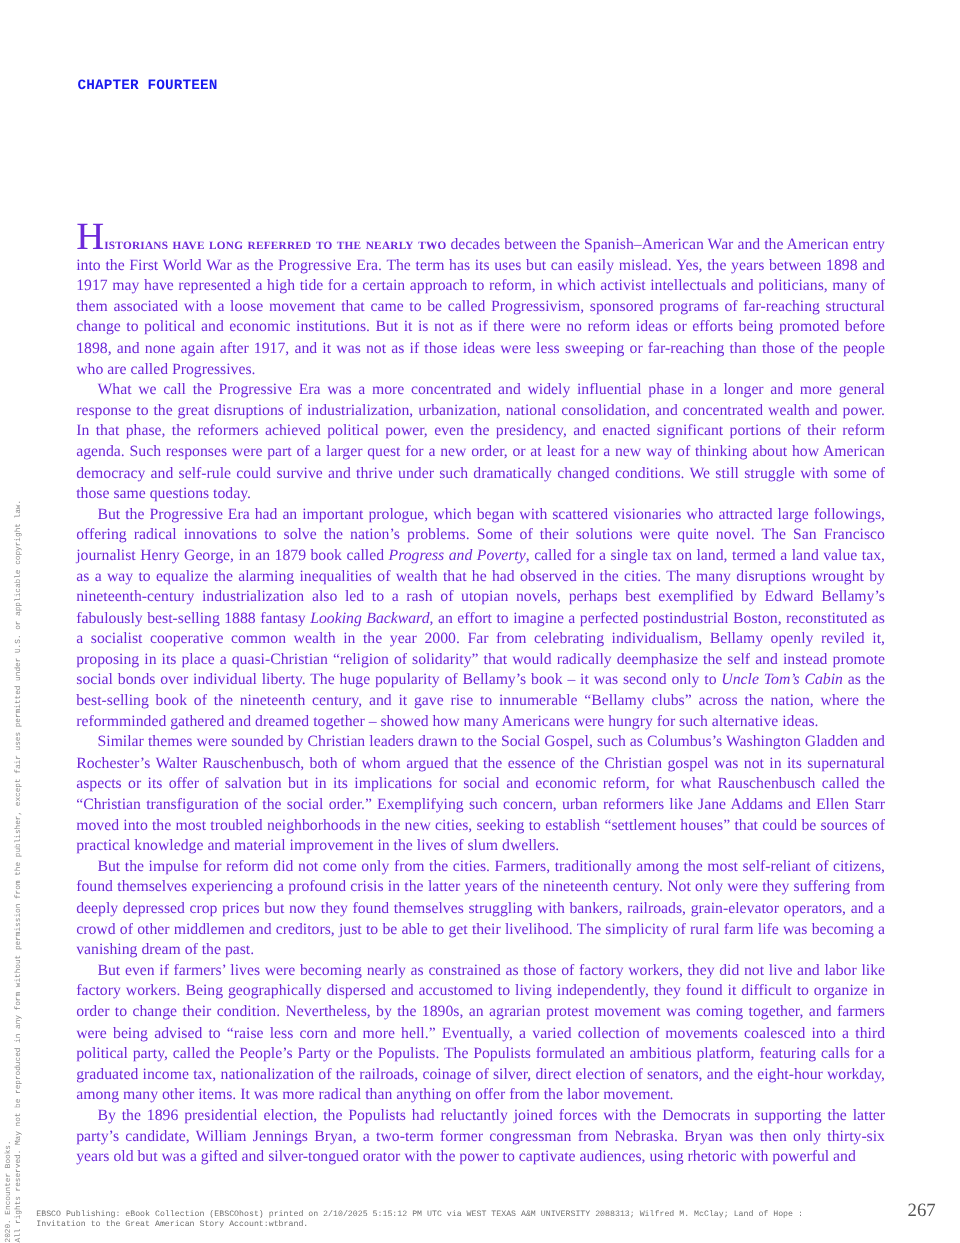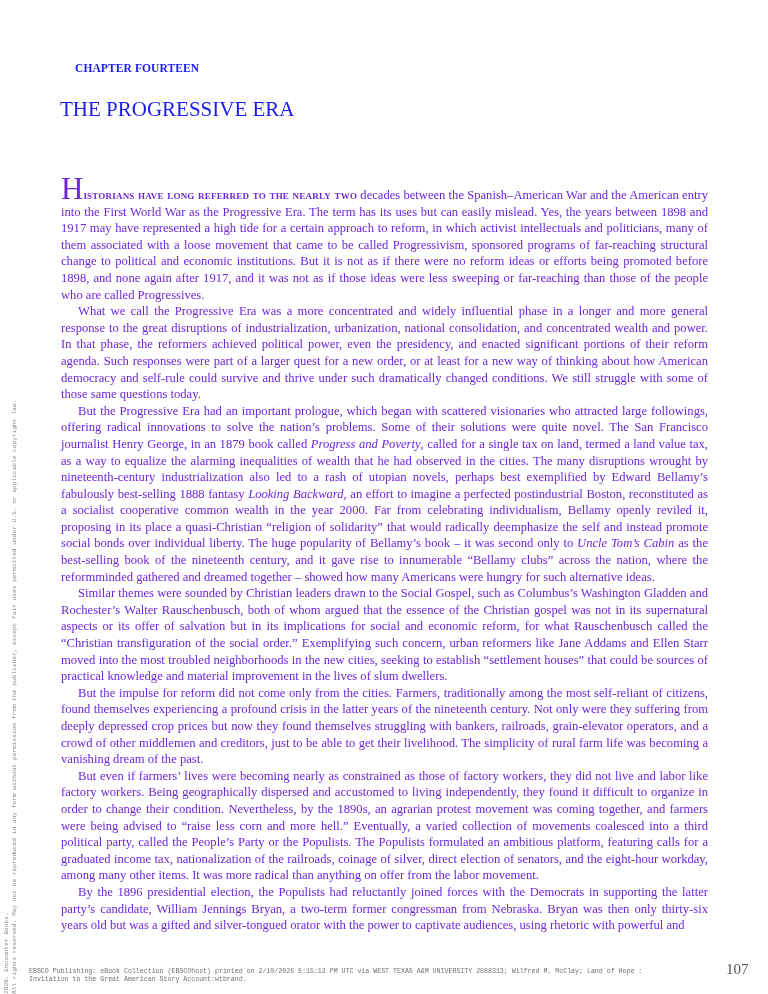--- a/index.html
+++ b/index.html
@@ -1,20 +1,20 @@
 <!DOCTYPE html>
 <html><head>
 <meta charset="utf-8">
 <style>
   html, body { margin: 0; padding: 0; background: #ffffff; }
   body { width: 768px; height: 994px; position: relative; overflow: hidden; }
   .page { position: absolute; left: 0; top: 0; width: 768px; height: 994px; }
   .chapter-label {
-    position: absolute; left: 75px; top: 62px;
-    font-family: Liberation Serif, serif; font-weight: bold; font-size: 11.5px;
+    position: absolute; left: 62px; top: 62px;
+    font-family: Liberation Mono, monospace; font-weight: bold; font-size: 11.5px;
     color: #1a1af0; letter-spacing: 0.1px;
   }
   .chapter-title {
     position: absolute; left: 60px; top: 97px;
     font-family: "Liberation Serif", serif; font-size: 21px; color: #1a1af0;
   }
   .body-text {
     position: absolute; left: 61px; top: 181px; width: 647px;
     font-family: "Liberation Serif", serif; font-size: 12.6px; line-height: 16.6px;
     color: #6d28d9; text-align: justify;
@@ -38,21 +38,20 @@
   .page-number {
     position: absolute; left: 726px; top: 961px;
     font-family: "Liberation Serif", serif; font-size: 15px; color: #555555;
   }
 </style>
 </head>
 <body>
 
 <div class="page">
   <div class="chapter-label">CHAPTER FOURTEEN</div>
-  <div class="chapter-title">THE PROGRESSIVE ERA</div>
 
   <div class="body-text">
     <p class="first"><span class="dropcap">H</span><span class="smallcaps">istorians have long referred to the nearly two</span><span> decades between the Spanish–American War and the American entry into the First World War as the Progressive Era. The term has its uses but can easily mislead. Yes, the years between 1898 and 1917 may have represented a high tide for a certain approach to reform, in which activist intellectuals and politicians, many of them associated with a loose movement that came to be called Progressivism, sponsored programs of far-reaching structural change to political and economic institutions. But it is not as if there were no reform ideas or efforts being promoted before 1898, and none again after 1917, and it was not as if those ideas were less sweeping or far-reaching than those of the people who are called Progressives.</span></p>
     <p>What we call the Progressive Era was a more concentrated and widely influential phase in a longer and more general response to the great disruptions of industrialization, urbanization, national consolidation, and concentrated wealth and power. In that phase, the reformers achieved political power, even the presidency, and enacted significant portions of their reform agenda. Such responses were part of a larger quest for a new order, or at least for a new way of thinking about how American democracy and self-rule could survive and thrive under such dramatically changed conditions. We still struggle with some of those same questions today.</p>
     <p><span>But the Progressive Era had an important prologue, which began with scattered visionaries who attracted large followings, offering radical innovations to solve the nation’s problems. Some of their solutions were quite novel. The San Francisco journalist Henry George, in an 1879 book called </span><i>Progress and Poverty</i><span>, called for a single tax on land, termed a land value tax, as a way to equalize the alarming inequalities of wealth that he had observed in the cities. The many disruptions wrought by nineteenth-century industrialization also led to a rash of utopian novels, perhaps best exemplified by Edward Bellamy’s fabulously best-selling 1888 fantasy </span><i>Looking Backward</i><span>, an effort to imagine a perfected postindustrial Boston, reconstituted as a socialist cooperative common wealth in the year 2000. Far from celebrating individualism, Bellamy openly reviled it, proposing in its place a quasi-Christian “religion of solidarity” that would radically deemphasize the self and instead promote social bonds over individual liberty. The huge popularity of Bellamy’s book – it was second only to </span><i>Uncle Tom’s Cabin</i><span> as the best-selling book of the nineteenth century, and it gave rise to innumerable “Bellamy clubs” across the nation, where the reformminded gathered and dreamed together – showed how many Americans were hungry for such alternative ideas.</span></p>
     <p>Similar themes were sounded by Christian leaders drawn to the Social Gospel, such as Columbus’s Washington Gladden and Rochester’s Walter Rauschenbusch, both of whom argued that the essence of the Christian gospel was not in its supernatural aspects or its offer of salvation but in its implications for social and economic reform, for what Rauschenbusch called the “Christian transfiguration of the social order.” Exemplifying such concern, urban reformers like Jane Addams and Ellen Starr moved into the most troubled neighborhoods in the new cities, seeking to establish “settlement houses” that could be sources of practical knowledge and material improvement in the lives of slum dwellers.</p>
     <p>But the impulse for reform did not come only from the cities. Farmers, traditionally among the most self-reliant of citizens, found themselves experiencing a profound crisis in the latter years of the nineteenth century. Not only were they suffering from deeply depressed crop prices but now they found themselves struggling with bankers, railroads, grain-elevator operators, and a crowd of other middlemen and creditors, just to be able to get their livelihood. The simplicity of rural farm life was becoming a vanishing dream of the past.</p>
     <p>But even if farmers’ lives were becoming nearly as constrained as those of factory workers, they did not live and labor like factory workers. Being geographically dispersed and accustomed to living independently, they found it difficult to organize in order to change their condition. Nevertheless, by the 1890s, an agrarian protest movement was coming together, and farmers were being advised to “raise less corn and more hell.” Eventually, a varied collection of movements coalesced into a third political party, called the People’s Party or the Populists. The Populists formulated an ambitious platform, featuring calls for a graduated income tax, nationalization of the railroads, coinage of silver, direct election of senators, and the eight-hour workday, among many other items. It was more radical than anything on offer from the labor movement.</p>
     <p>By the 1896 presidential election, the Populists had reluctantly joined forces with the Democrats in supporting the latter party’s candidate, William Jennings Bryan, a two-term former congressman from Nebraska. Bryan was then only thirty-six years old but was a gifted and silver-tongued orator with the power to captivate audiences, using rhetoric with powerful and</p>
   </div>
@@ -60,14 +59,14 @@
   <div class="side-notice">
     <div>2020. Encounter Books.</div>
     <div>All rights reserved. May not be reproduced in any form without permission from the publisher, except fair uses permitted under U.S. or applicable copyright law.</div>
   </div>
 
   <div class="footer">
     <div>EBSCO Publishing: eBook Collection (EBSCOhost) printed on 2/10/2025 5:15:12 PM UTC via WEST TEXAS A&amp;M UNIVERSITY 2088313; Wilfred M. McClay; Land of Hope :</div>
     <div>Invitation to the Great American Story Account:wtbrand.</div>
   </div>
 
-  <div class="page-number">107</div>
+  <div class="page-number">267</div>
 </div>
 
 </body></html>

